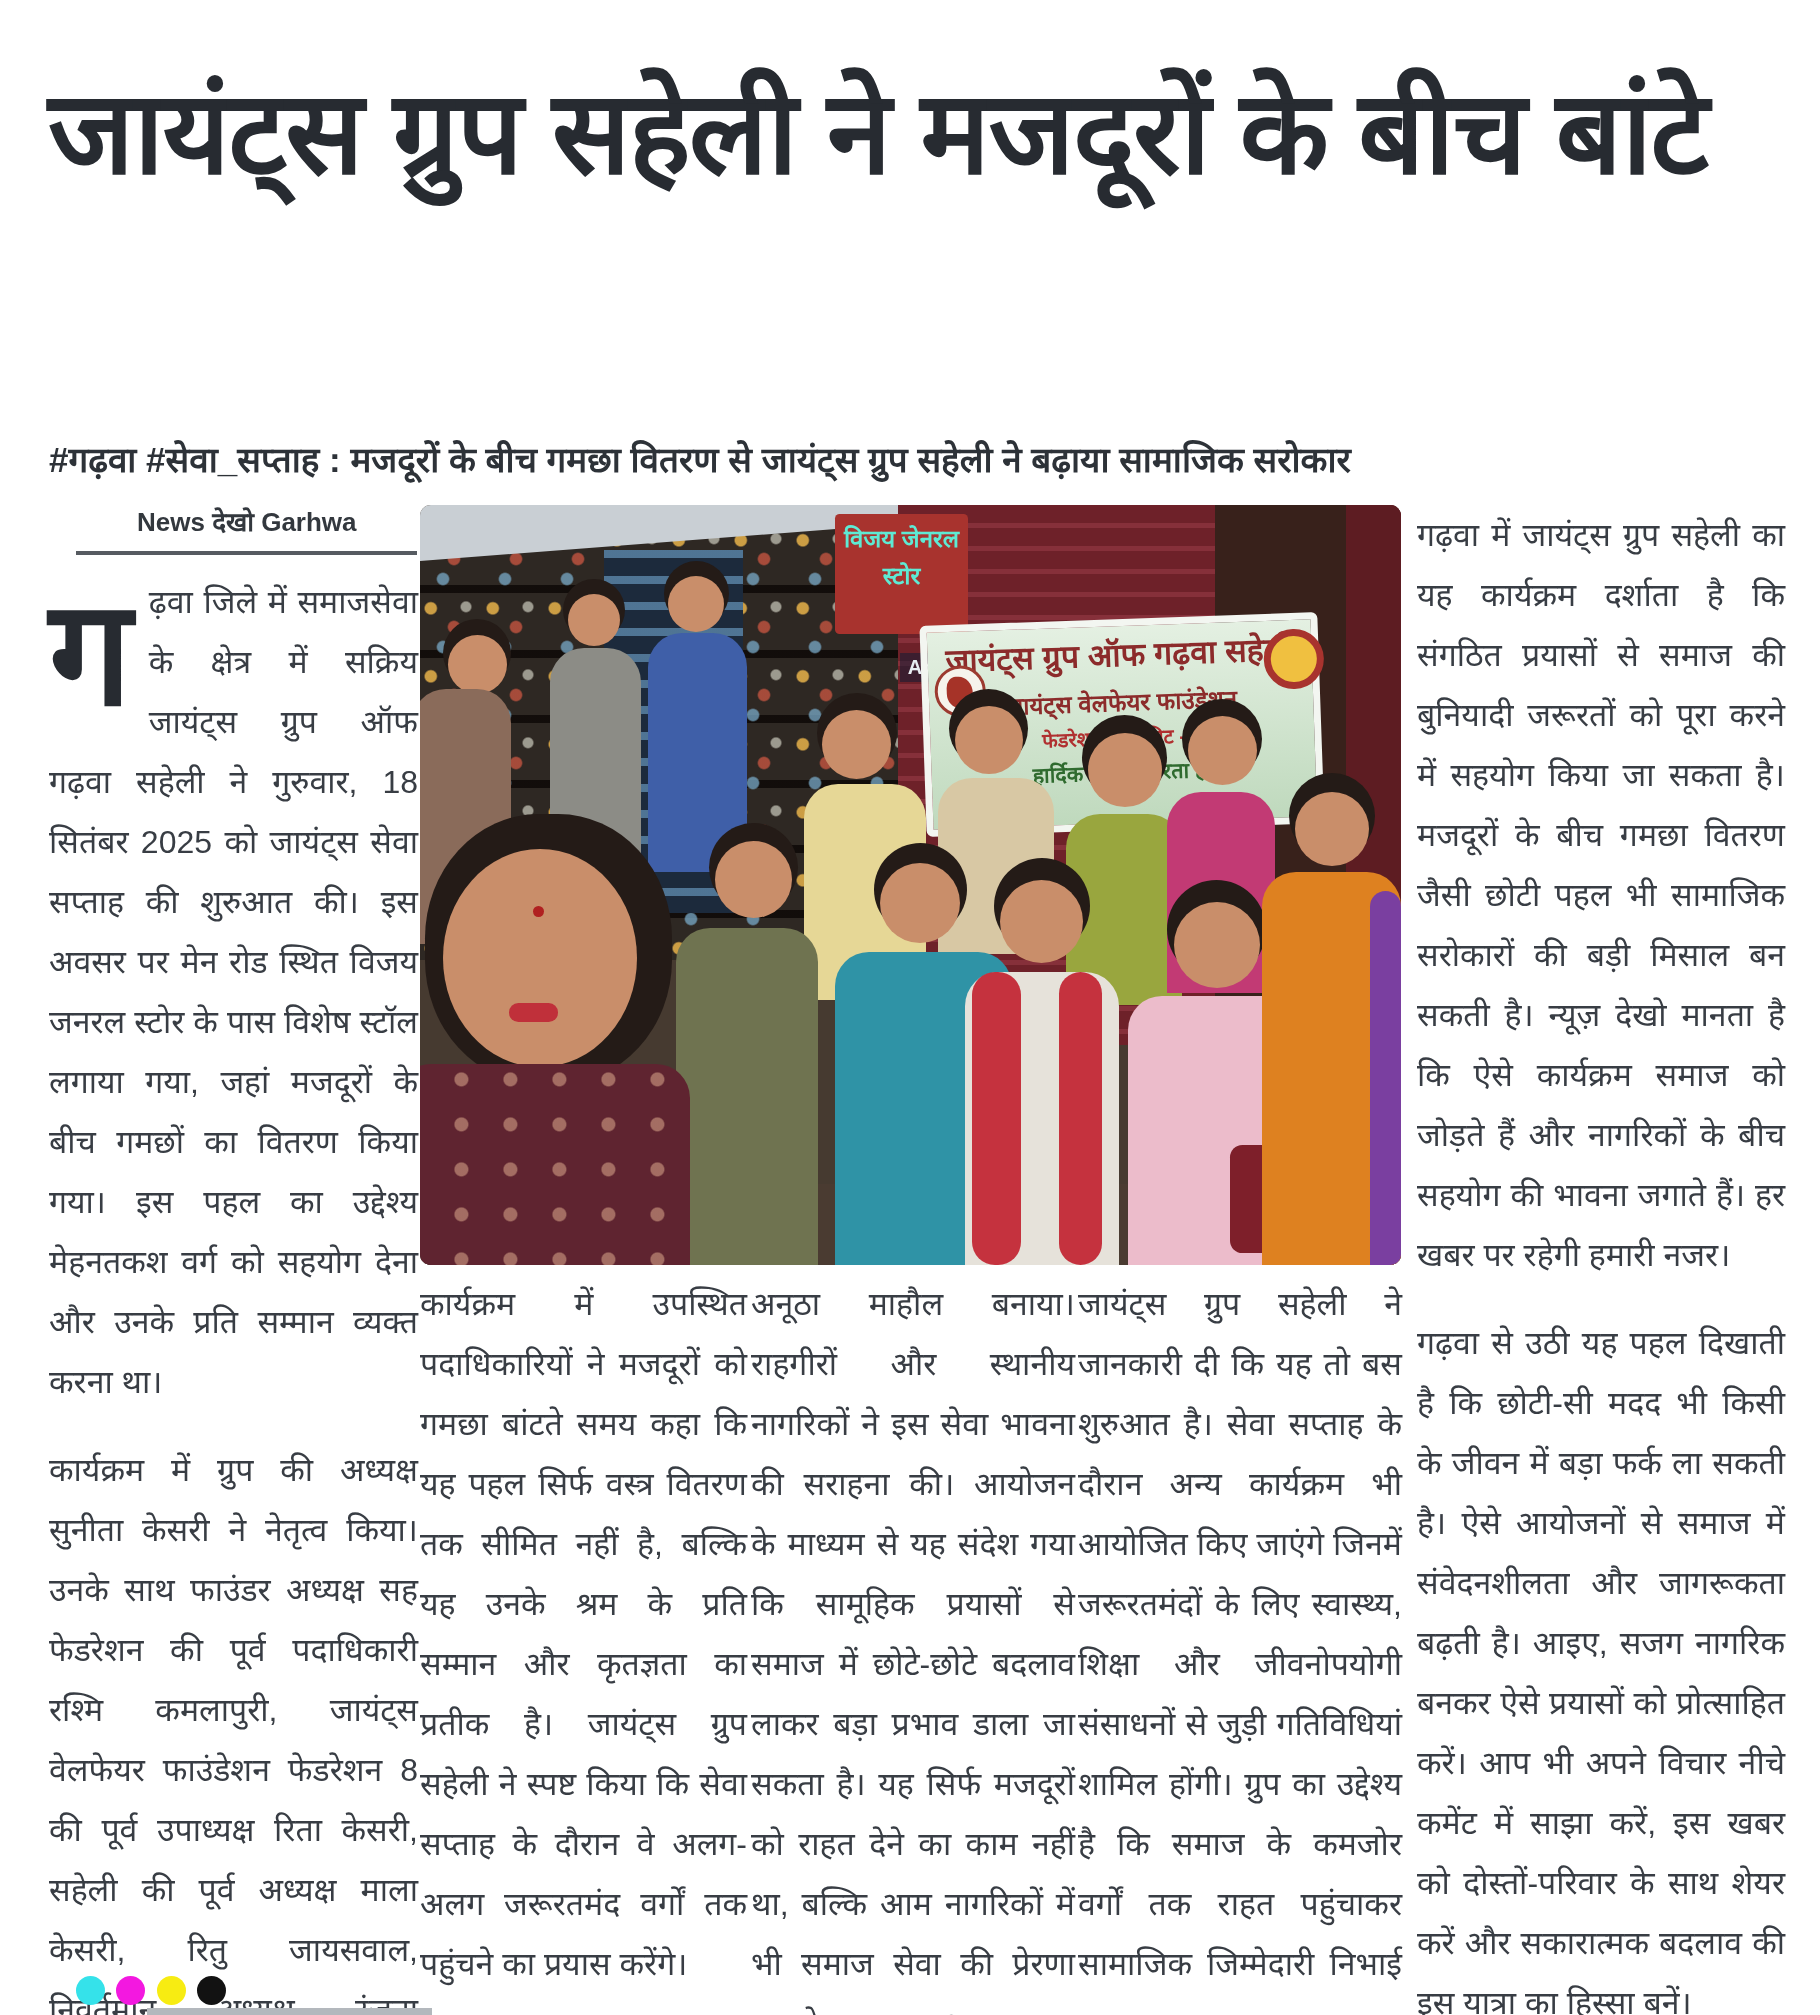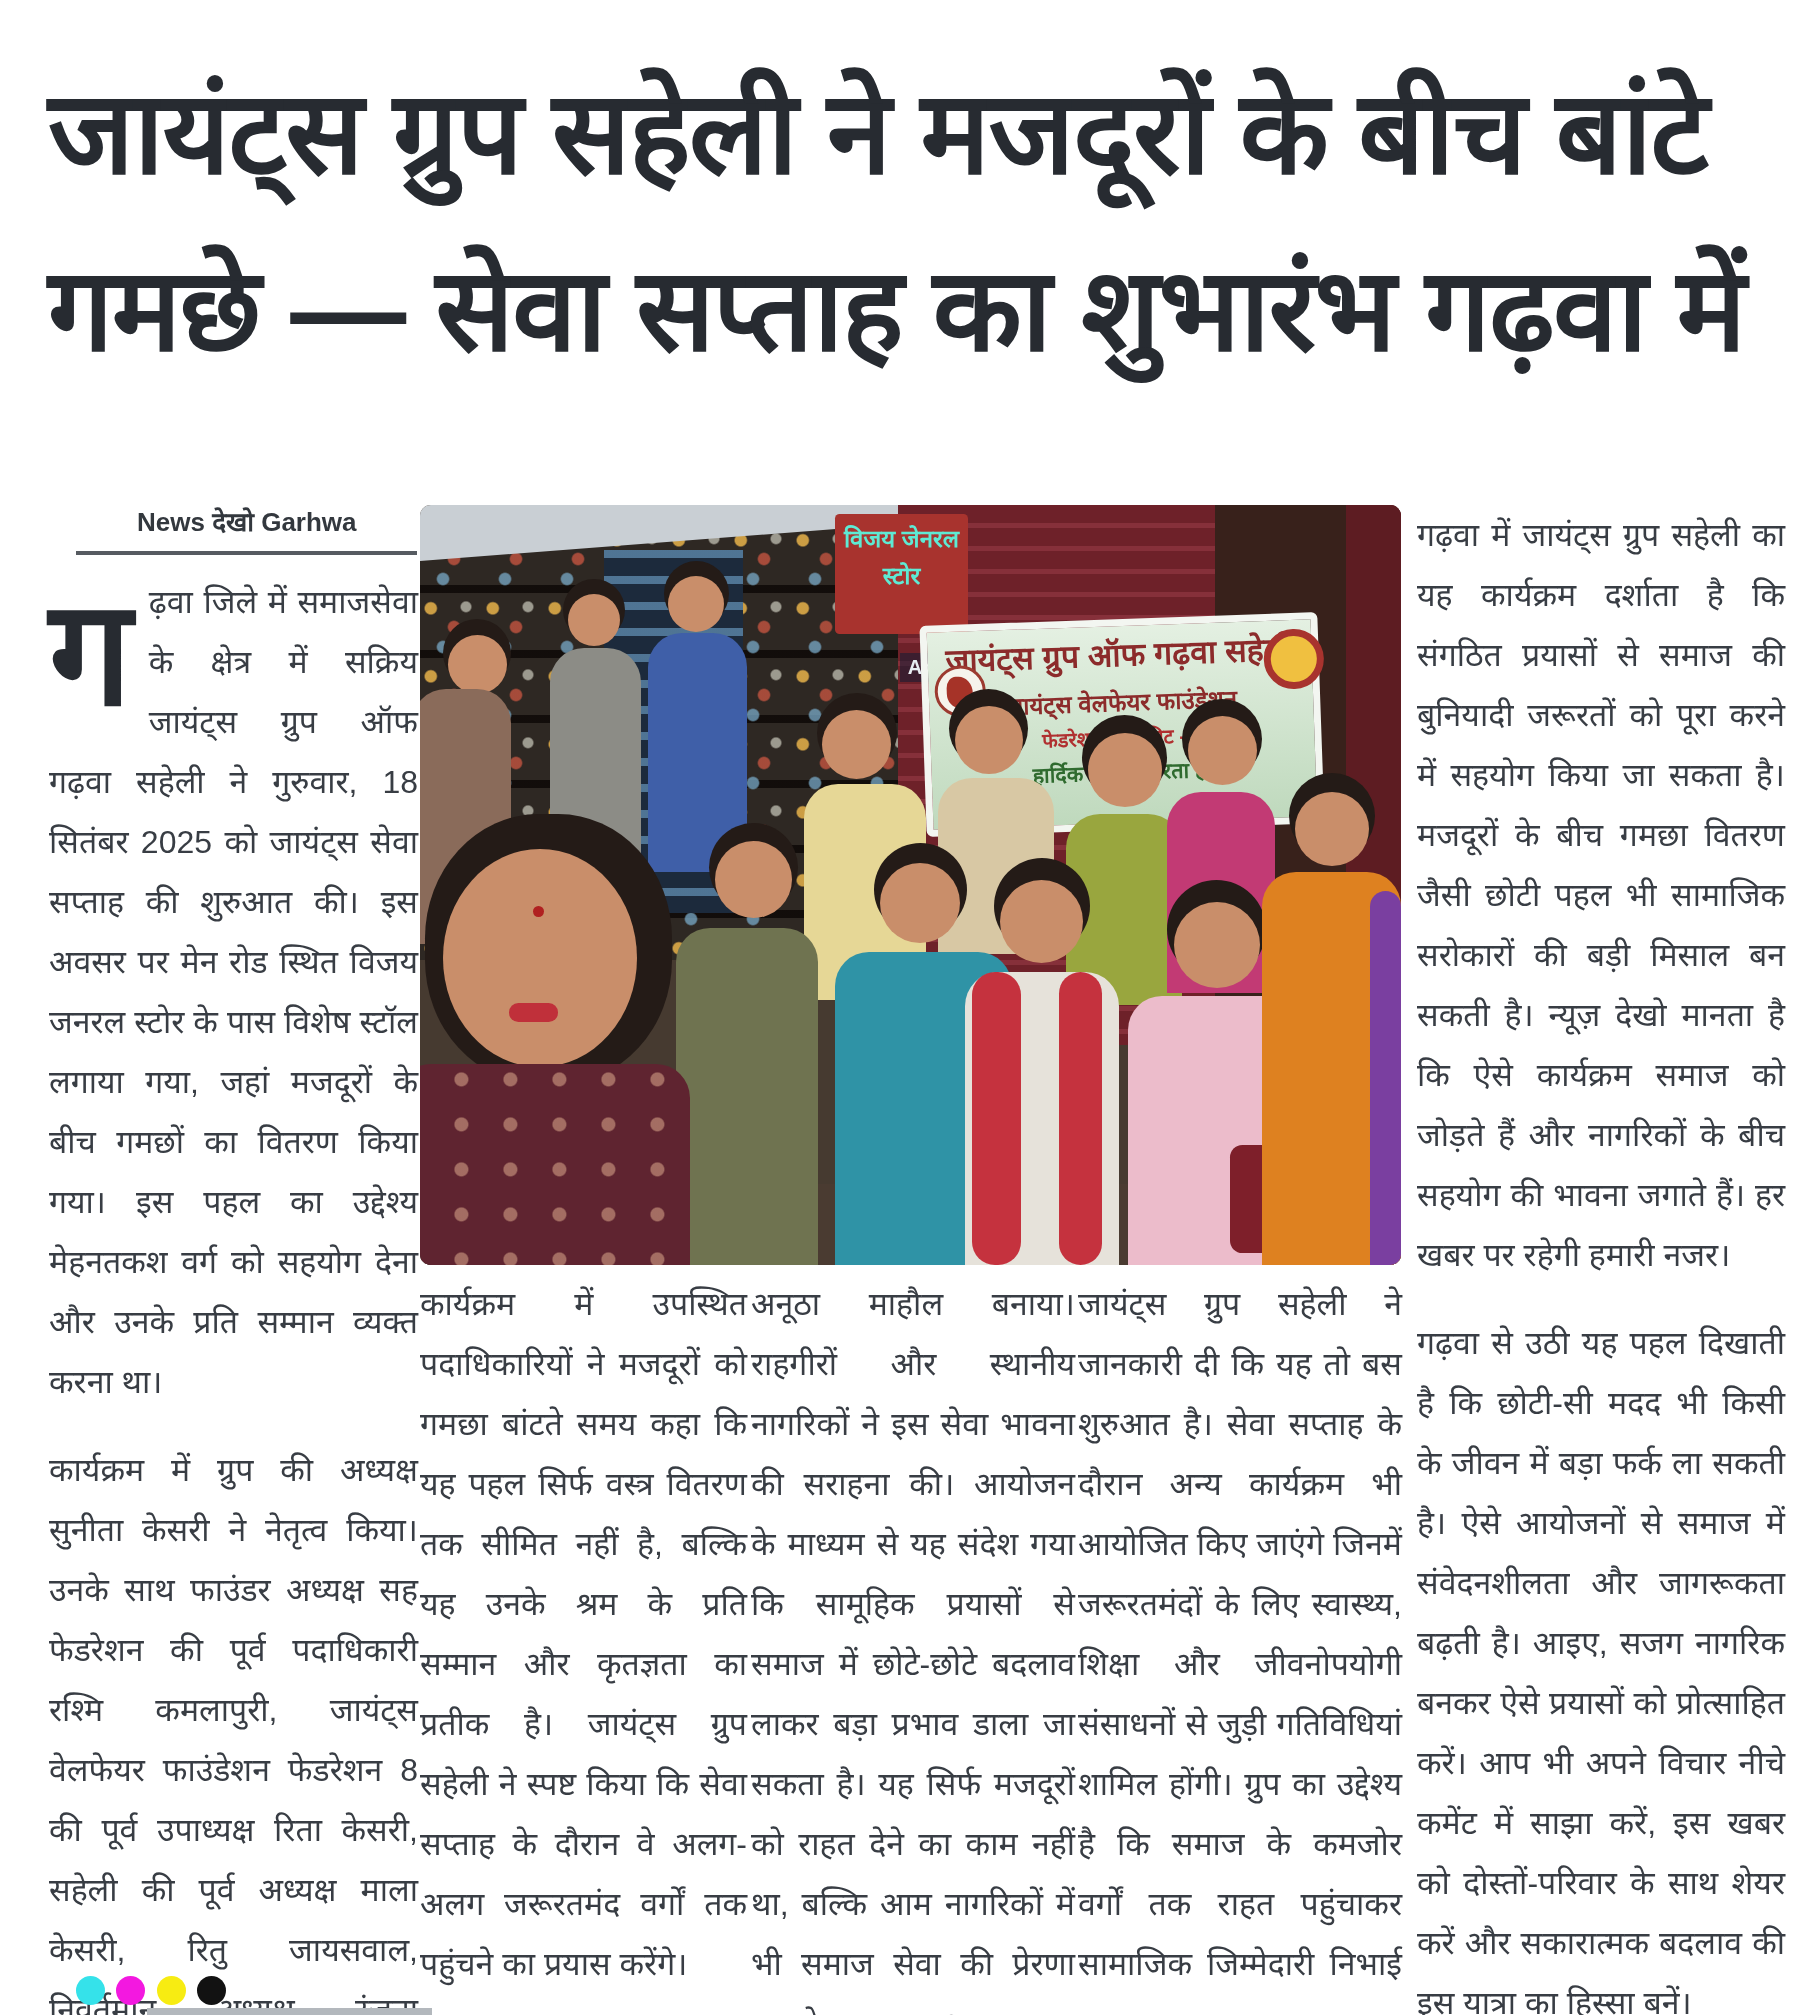--- a/index.html
+++ b/index.html
@@ -79,23 +79,23 @@
   .dot{position:absolute;width:29px;height:29px;border-radius:50%;top:1976px;}
   .bottom-bar{position:absolute;left:147px;top:2008px;width:285px;height:7px;background:#b3b8bd;}
 </style>
 </head>
 <body>
 
 <div class="page">
 
   <div class="headline">
     <div>जायंट्स ग्रुप सहेली ने मजदूरों के बीच बांटे</div>
-    <div>गमछे — सेवा सप्ताह का शुभारंभ गढ़वा में</div>
-  </div>
-
+  </div>
+
+  <div class="subheadline">#गढ़वा #सेवा_सप्ताह : मजदूरों के बीच गमछा वितरण से जायंट्स ग्रुप सहेली ने बढ़ाया सामाजिक सरोकार</div>
 
   <div class="byline">News देखो Garhwa</div>
   <div class="byline-rule"></div>
 
   <div class="bodycol col-left">
     <p><span class="dropcap">ग</span><span>ढ़वा जिले में समाजसेवा के क्षेत्र में सक्रिय जायंट्स ग्रुप ऑफ गढ़वा सहेली ने गुरुवार, 18 सितंबर 2025 को जायंट्स सेवा सप्ताह की शुरुआत की। इस अवसर पर मेन रोड स्थित विजय जनरल स्टोर के पास विशेष स्टॉल लगाया गया, जहां मजदूरों के बीच गमछों का वितरण किया गया। इस पहल का उद्देश्य मेहनतकश वर्ग को सहयोग देना और उनके प्रति सम्मान व्यक्त करना था।</span></p>
     <p>कार्यक्रम में ग्रुप की अध्यक्ष सुनीता केसरी ने नेतृत्व किया। उनके साथ फाउंडर अध्यक्ष सह फेडरेशन की पूर्व पदाधिकारी रश्मि कमलापुरी, जायंट्स वेलफेयर फाउंडेशन फेडरेशन 8 की पूर्व उपाध्यक्ष रिता केसरी, सहेली की पूर्व अध्यक्ष माला केसरी, रितु जायसवाल, निवर्तमान अध्यक्ष रंजना जायसवाल, उपाध्यक्ष वंदना सोनी, प्रशासनिक निदेशक रीमा स्वरूप, रीना सोनी, रीना केसरी, पल्लवी पुंज और बिमला केसरी मौजूद रहीं। सभी ने मिलकर मजदूरों को गमछा देकर समाजसेवा का संदेश दिया।</p>
   </div>
 
   <div class="photo">

